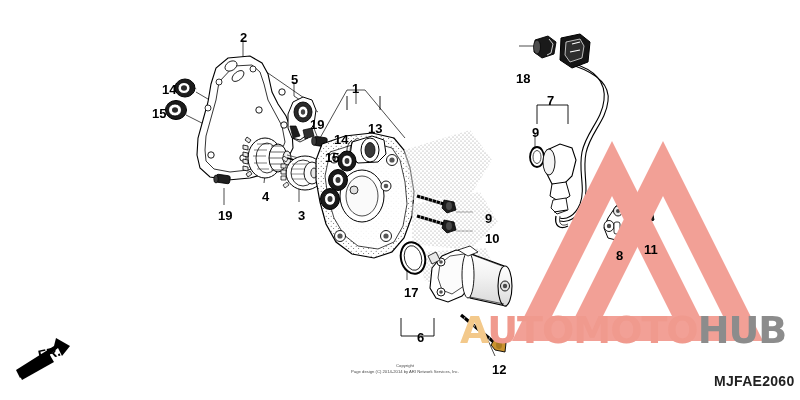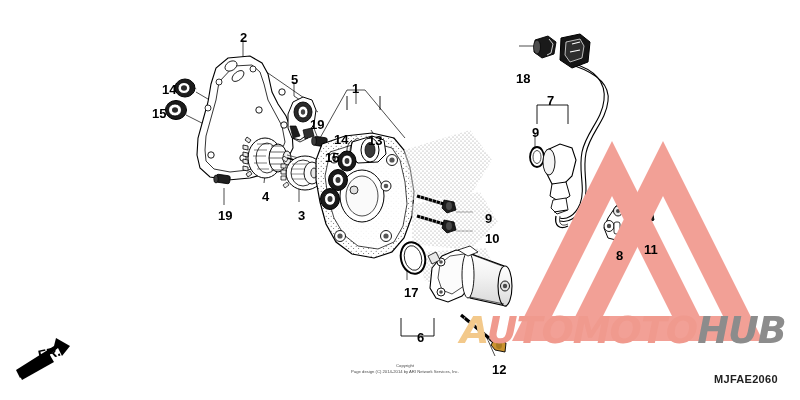--- a/index.html
+++ b/index.html
@@ -30,21 +30,20 @@
     line-height: 1;
     white-space: nowrap;
     user-select: none;
   }
   #watermark-layer {
     position: absolute;
     left: 0; top: 0;
     width: 800px;
     height: 400px;
     pointer-events: none;
-    font-style: italic;
   }
   #wm-text {
     position: absolute;
     left: 460px;
     top: 311px;
     font-family: "DejaVu Sans", sans-serif;
     font-weight: bold;
     font-size: 38px;
     letter-spacing: -1px;
     white-space: nowrap;
@@ -63,21 +62,21 @@
     font-size: 4.2px;
     color: #4a4a4a;
     line-height: 1.5;
   }
   #diagram-code {
     position: absolute;
     left: 714px;
     top: 373px;
     font-family: "Liberation Sans", sans-serif;
     font-weight: bold;
-    font-size: 11px;
+    font-size: 14px;
     letter-spacing: 0.3px;
     color: #222222;
   }
   #fr-label {
     position: absolute;
     left: 38px;
     top: 345px;
     font-family: "Liberation Sans", sans-serif;
     font-weight: bold;
     font-size: 14px;
@@ -448,21 +447,21 @@
       <div class="callout" style="left: 298px; top: 209px;">3</div>
       <div class="callout" style="left: 262px; top: 190px;">4</div>
       <div class="callout" style="left: 291px; top: 73px;">5</div>
       <div class="callout" style="left: 417px; top: 331px;">6</div>
       <div class="callout" style="left: 547px; top: 94px;">7</div>
       <div class="callout" style="left: 616px; top: 249px;">8</div>
       <div class="callout" style="left: 485px; top: 212px;">9</div>
       <div class="callout" style="left: 485px; top: 232px;">10</div>
       <div class="callout" style="left: 492px; top: 363px;">12</div>
       <div class="callout" style="left: 644px; top: 243px;">11</div>
-      <div class="callout" style="left: 368px; top: 122px; margin-top: 12px;">13</div>
+      <div class="callout" style="left: 368px; top: 122px;">13</div>
       <div class="callout" style="left: 334px; top: 133px;">14</div>
       <div class="callout" style="left: 325px; top: 151px;">15</div>
       <div class="callout" style="left: 532px; top: 126px;">9</div>
       <div class="callout" style="left: 404px; top: 286px; text-align: right;">17</div>
       <div class="callout" style="left: 516px; top: 45px; margin-top: 27px;">18</div>
       <div class="callout" style="left: 310px; top: 118px;">19</div>
       <div class="callout" style="left: 162px; top: 83px;">14</div>
       <div class="callout" style="left: 152px; top: 107px;">15</div>
       <div class="callout" style="left: 218px; top: 209px;">19</div>
     </div>

